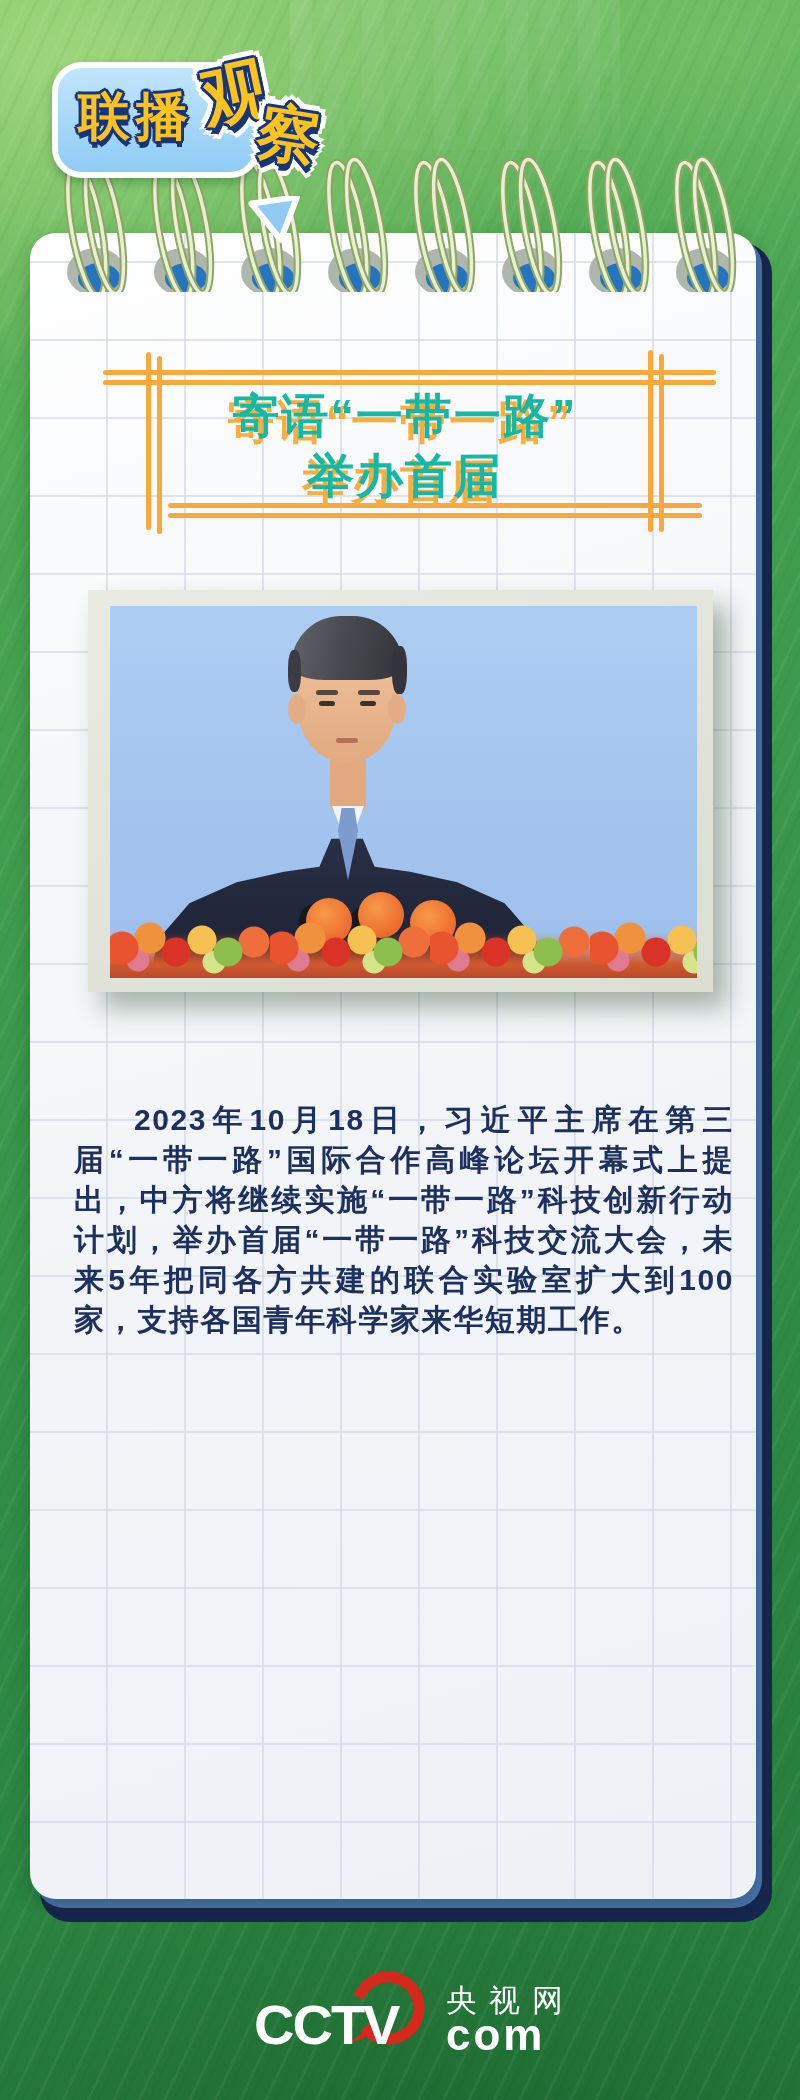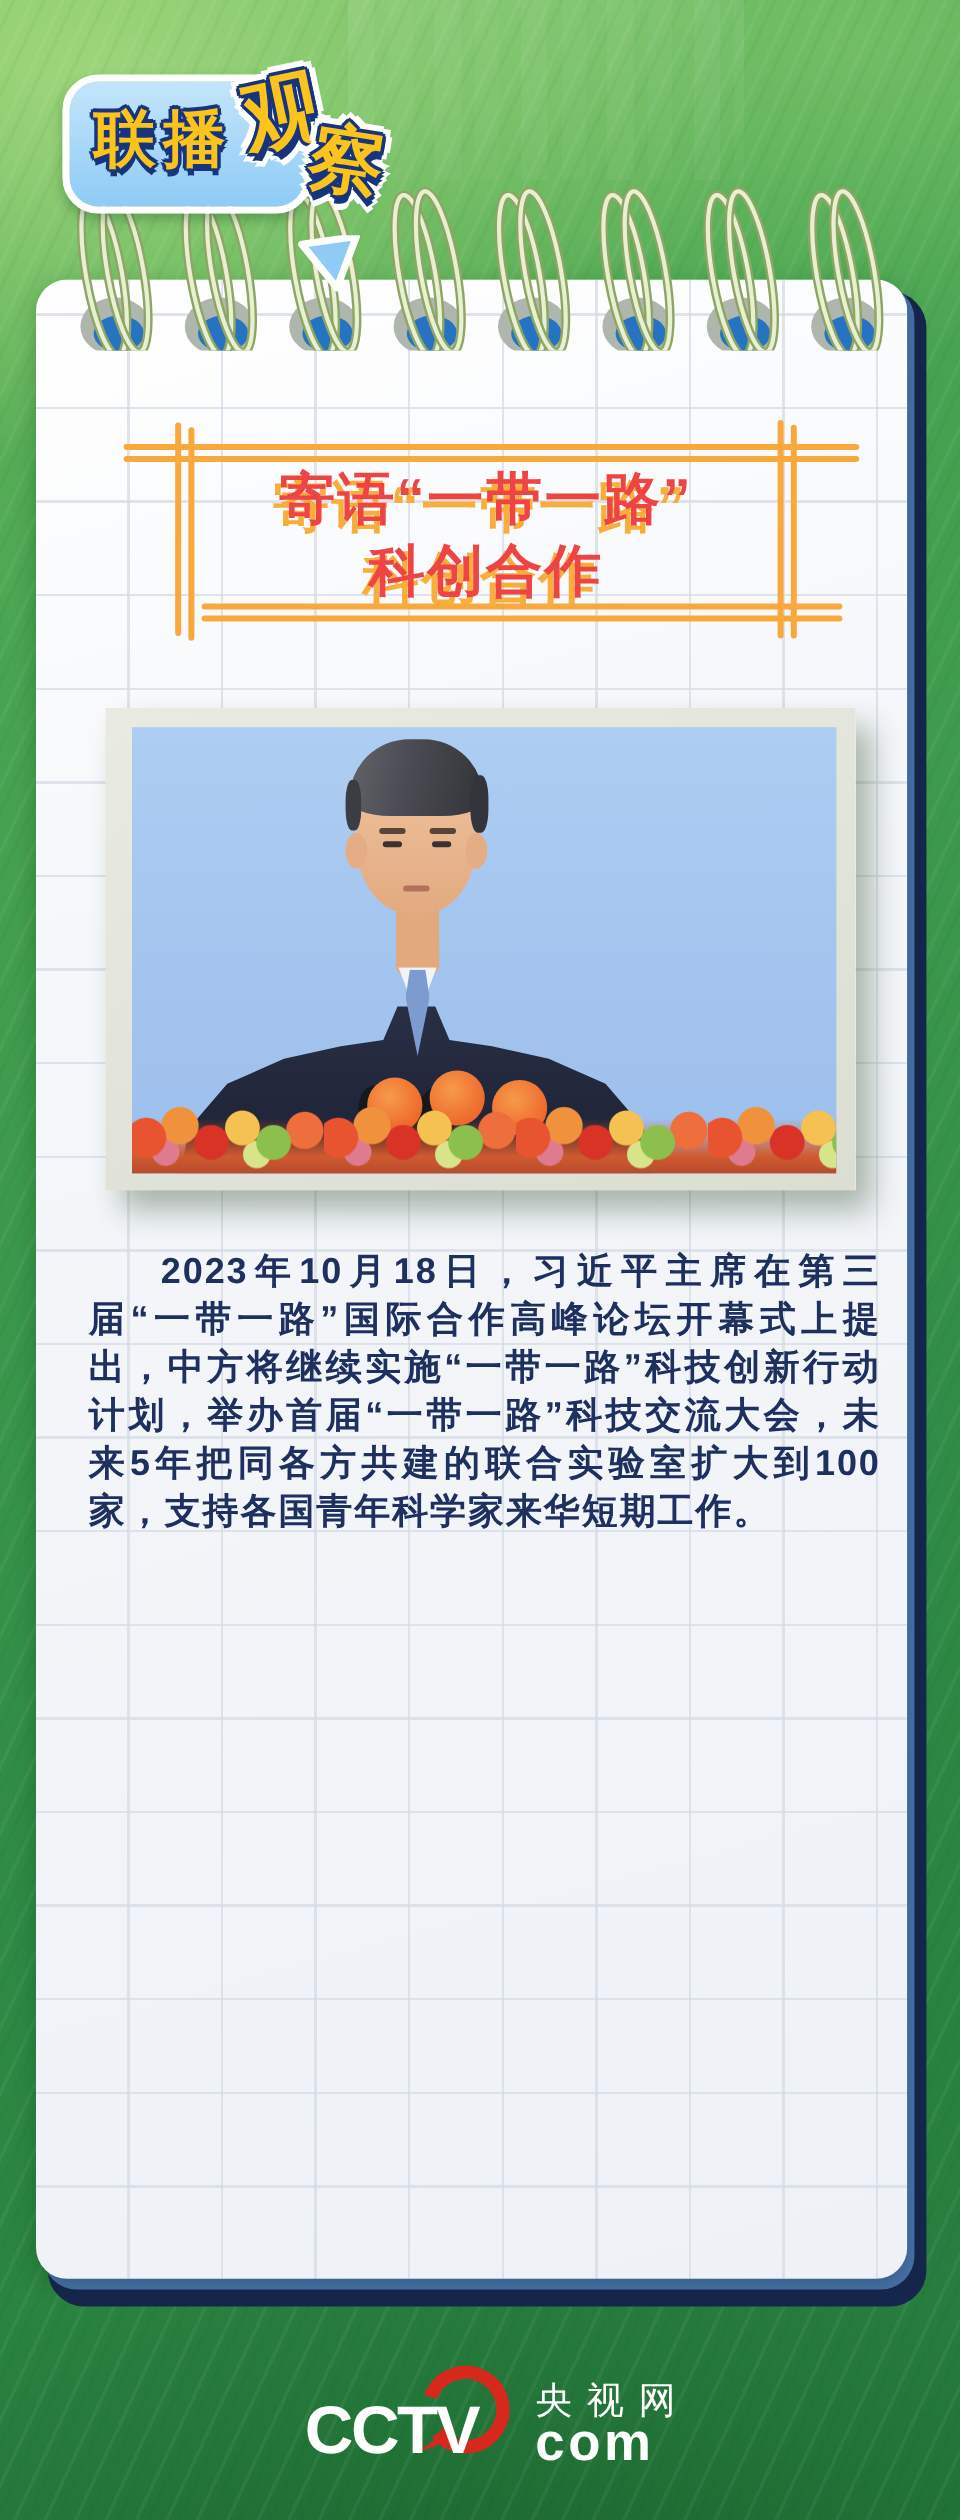--- a/index.html
+++ b/index.html
@@ -62,21 +62,21 @@
   .fh{height:5px;} .fv{width:5px;}
   .t1{left:103px;top:370px;width:613px;}
   .t2{left:103px;top:380px;width:613px;}
   .b1{left:168px;top:503px;width:534px;}
   .b2{left:168px;top:513px;width:534px;}
   .l1{left:146px;top:352px;height:178px;}
   .l2{left:157px;top:356px;height:178px;}
   .r1{left:648px;top:350px;height:182px;}
   .r2{left:659px;top:354px;height:178px;}
   .title{position:absolute;left:150px;top:386px;width:510px;text-align:center;z-index:13;
-    color:#ef4444;font-weight:800;font-size:47px;line-height:60px;letter-spacing:2px;
+    color:#14b8a6;font-weight:800;font-size:47px;line-height:60px;letter-spacing:2px;
     text-shadow:-5px 6px 0 #f9ad3a;}
 
   
   .photo-mat{position:absolute;left:88px;top:590px;width:625px;height:402px;z-index:12;
     background:linear-gradient(160deg,#e9eae1,#dcded2);
     box-shadow:14px 16px 24px rgba(40,70,40,.38);}
   .photo{position:absolute;left:22px;top:16px;width:587px;height:372px;overflow:hidden;
     background:linear-gradient(180deg,#aecdf2 0%,#a3c4ee 55%,#9dbfec 100%);}
   .neck{position:absolute;left:220px;top:146px;width:36px;height:62px;background:#e2a87e;border-radius:10px;}
   .suit{position:absolute;left:40px;top:198px;width:394px;height:174px;
@@ -113,21 +113,21 @@
       radial-gradient(circle at 92px 20px, #f5c152 0 14px, transparent 15px),
       radial-gradient(circle at 118px 32px, #8cbf4e 0 14px, transparent 15px),
       radial-gradient(circle at 144px 22px, #ef6f3c 0 15px, transparent 16px),
       radial-gradient(circle at 28px 40px, #e07a8e 0 11px, transparent 12px),
       radial-gradient(circle at 104px 42px, #d8e48a 0 11px, transparent 12px),
       linear-gradient(180deg, transparent 0 12px, rgba(222,90,40,.55) 30px, #cf5a30 44px, #b84a2c 100%);
     background-size:160px 58px,160px 58px,160px 58px,160px 58px,160px 58px,160px 58px,160px 58px,160px 58px,100% 100%;
     background-repeat:repeat-x;}
 
   
-  .article{position:absolute;left:74px;top:1040px;width:660px;z-index:12;}
+  .article{position:absolute;left:74px;top:1100px;width:660px;z-index:12;}
   .article p{margin:0 0 40px;font-size:30px;line-height:40px;letter-spacing:1.6px;
     color:#1e3060;font-weight:600;text-align:justify;text-indent:2em;}
 
   
   .footer{position:absolute;left:200px;top:1938px;z-index:5;}
 </style>
 </head>
 <body>
 
 <div class="canvas">
@@ -221,21 +221,21 @@
   <div class="fline fh t1"></div>
   <div class="fline fh t2"></div>
   <div class="fline fh b1"></div>
   <div class="fline fh b2"></div>
   <div class="fline fv l1"></div>
   <div class="fline fv l2"></div>
   <div class="fline fv r1"></div>
   <div class="fline fv r2"></div>
   <div class="title">
     <div>寄语“一带一路”</div>
-    <div>科创合作</div>
+    <div>举办首届</div>
   </div>
 
   <div class="photo-mat">
     <div class="photo">
       <div class="neck"></div>
       <div class="suit"></div>
       <div class="shirt"></div>
       <div class="tie"></div>
       <div class="face"></div>
       <div class="ear le"></div>

